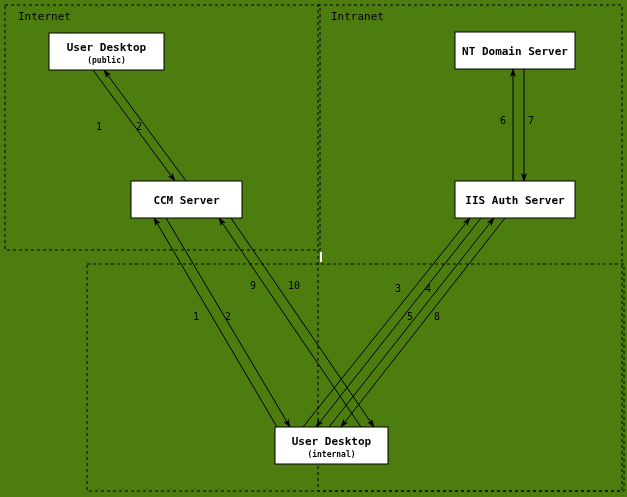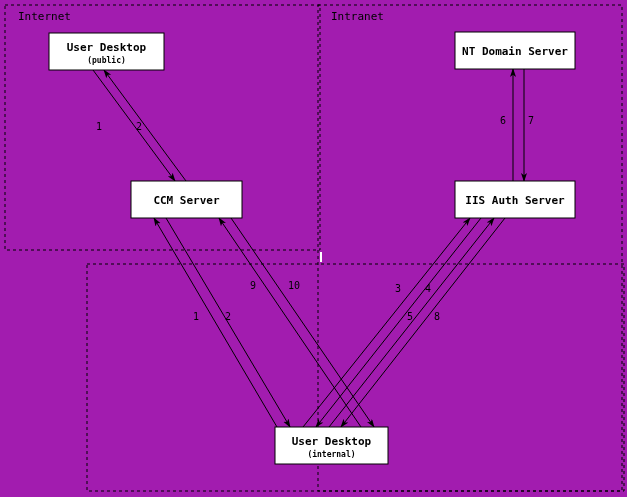--- a/index.html
+++ b/index.html
@@ -7,21 +7,21 @@
     padding: 0;
     background: #ffffff;
   }
   body {
     font-family: "DejaVu Sans Mono", monospace;
   }
   #diagram-root {
     position: relative;
     width: 627px;
     height: 497px;
-    background: #a21caf;
+    background: #4d7c0f;
     overflow: hidden;
   }
   svg#diagram-svg {
     position: absolute;
     top: 0;
     left: 0;
     width: 627px;
     height: 497px;
   }
   .zone-label {

